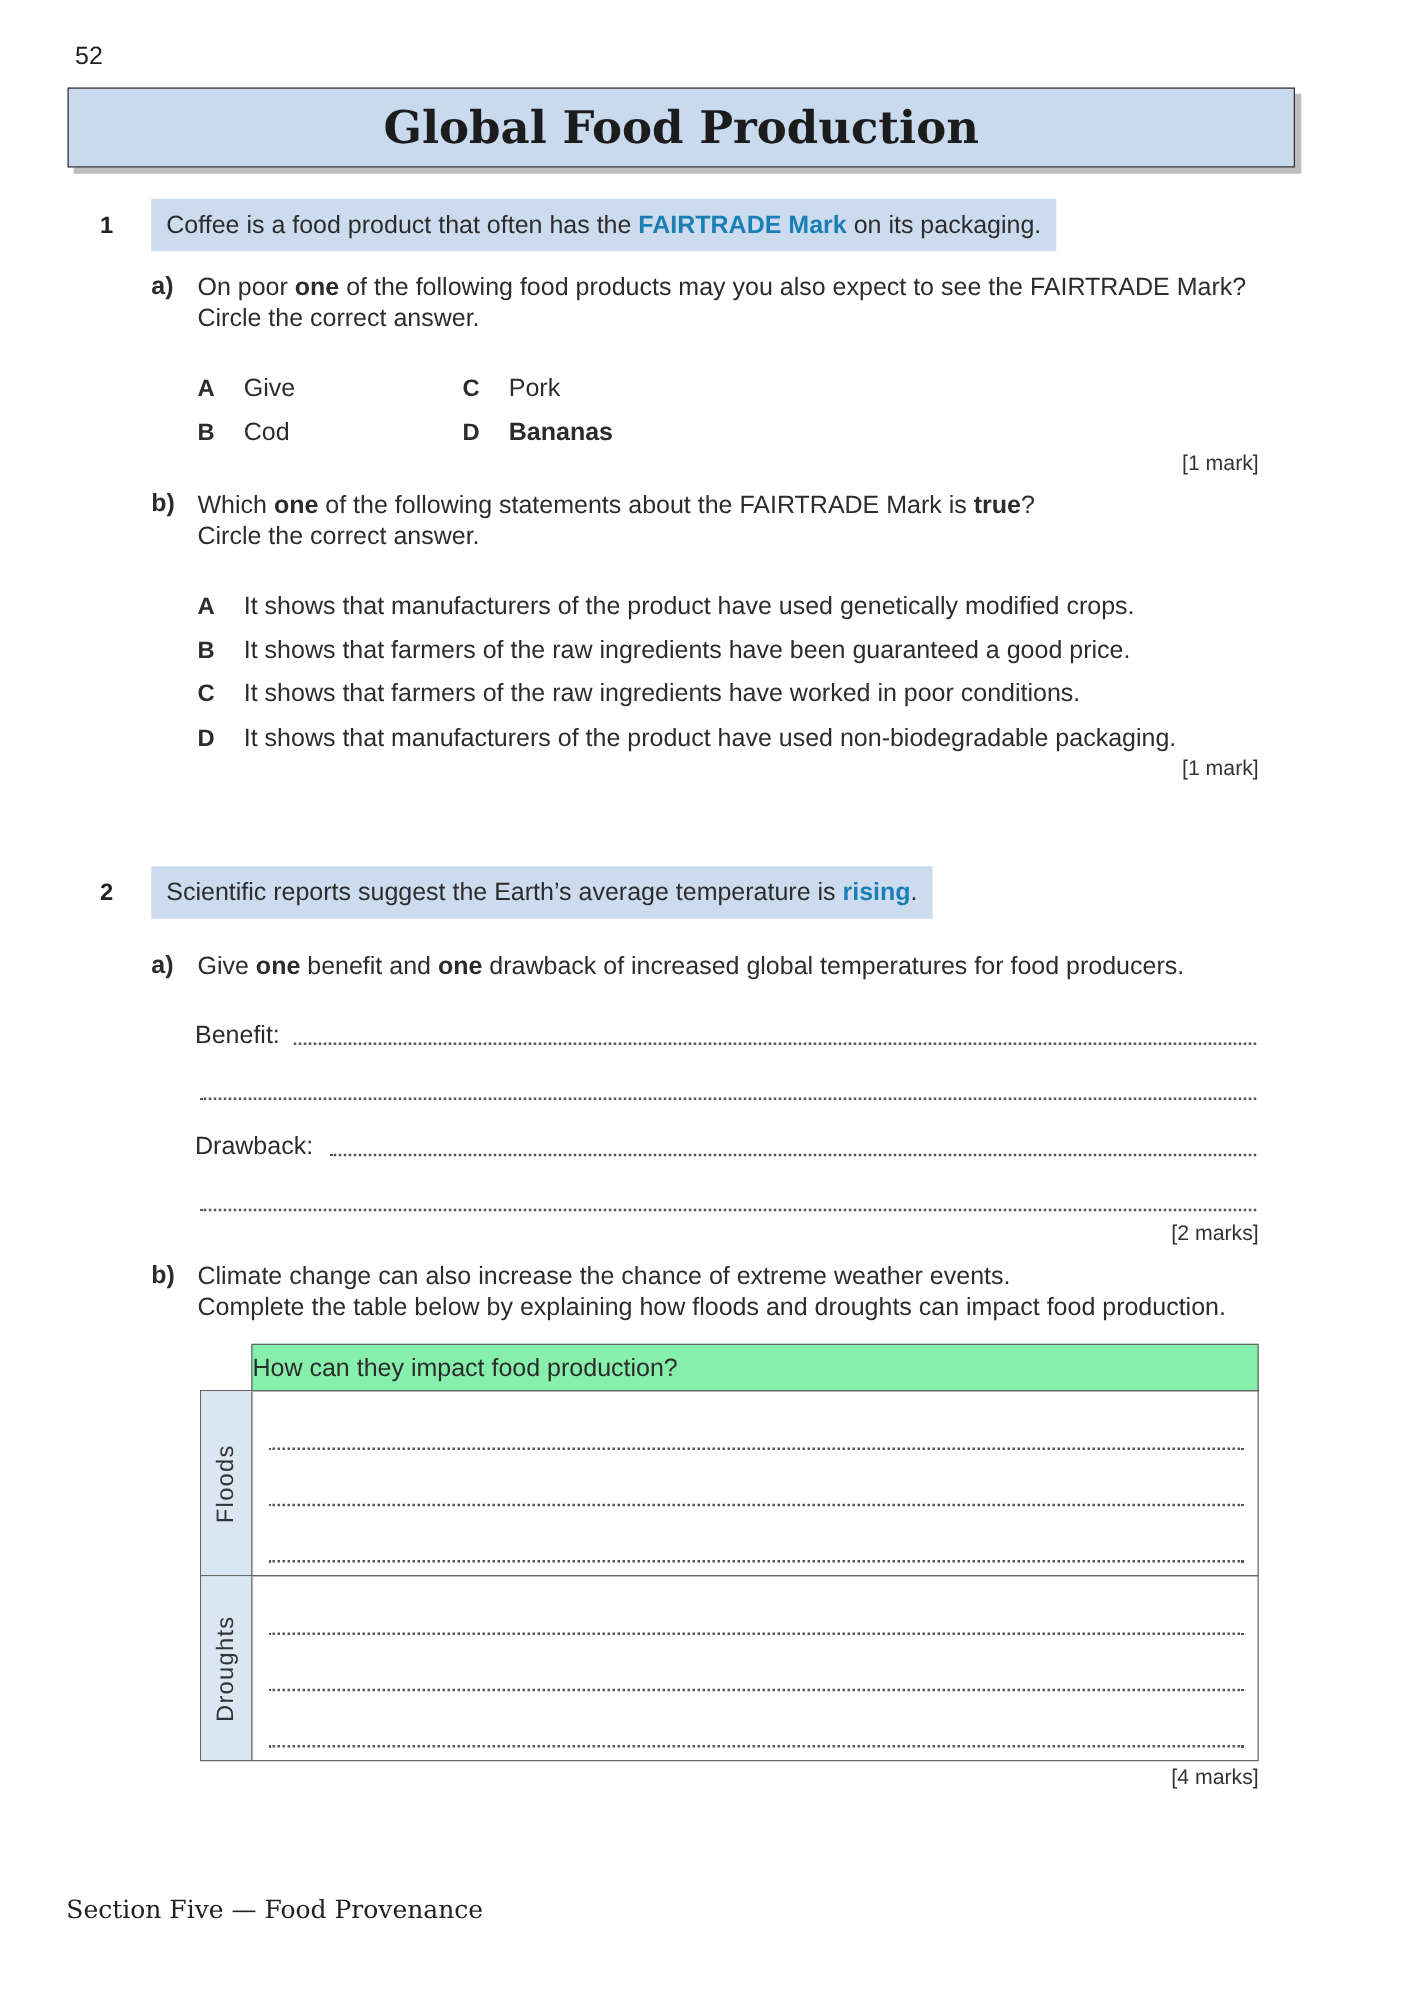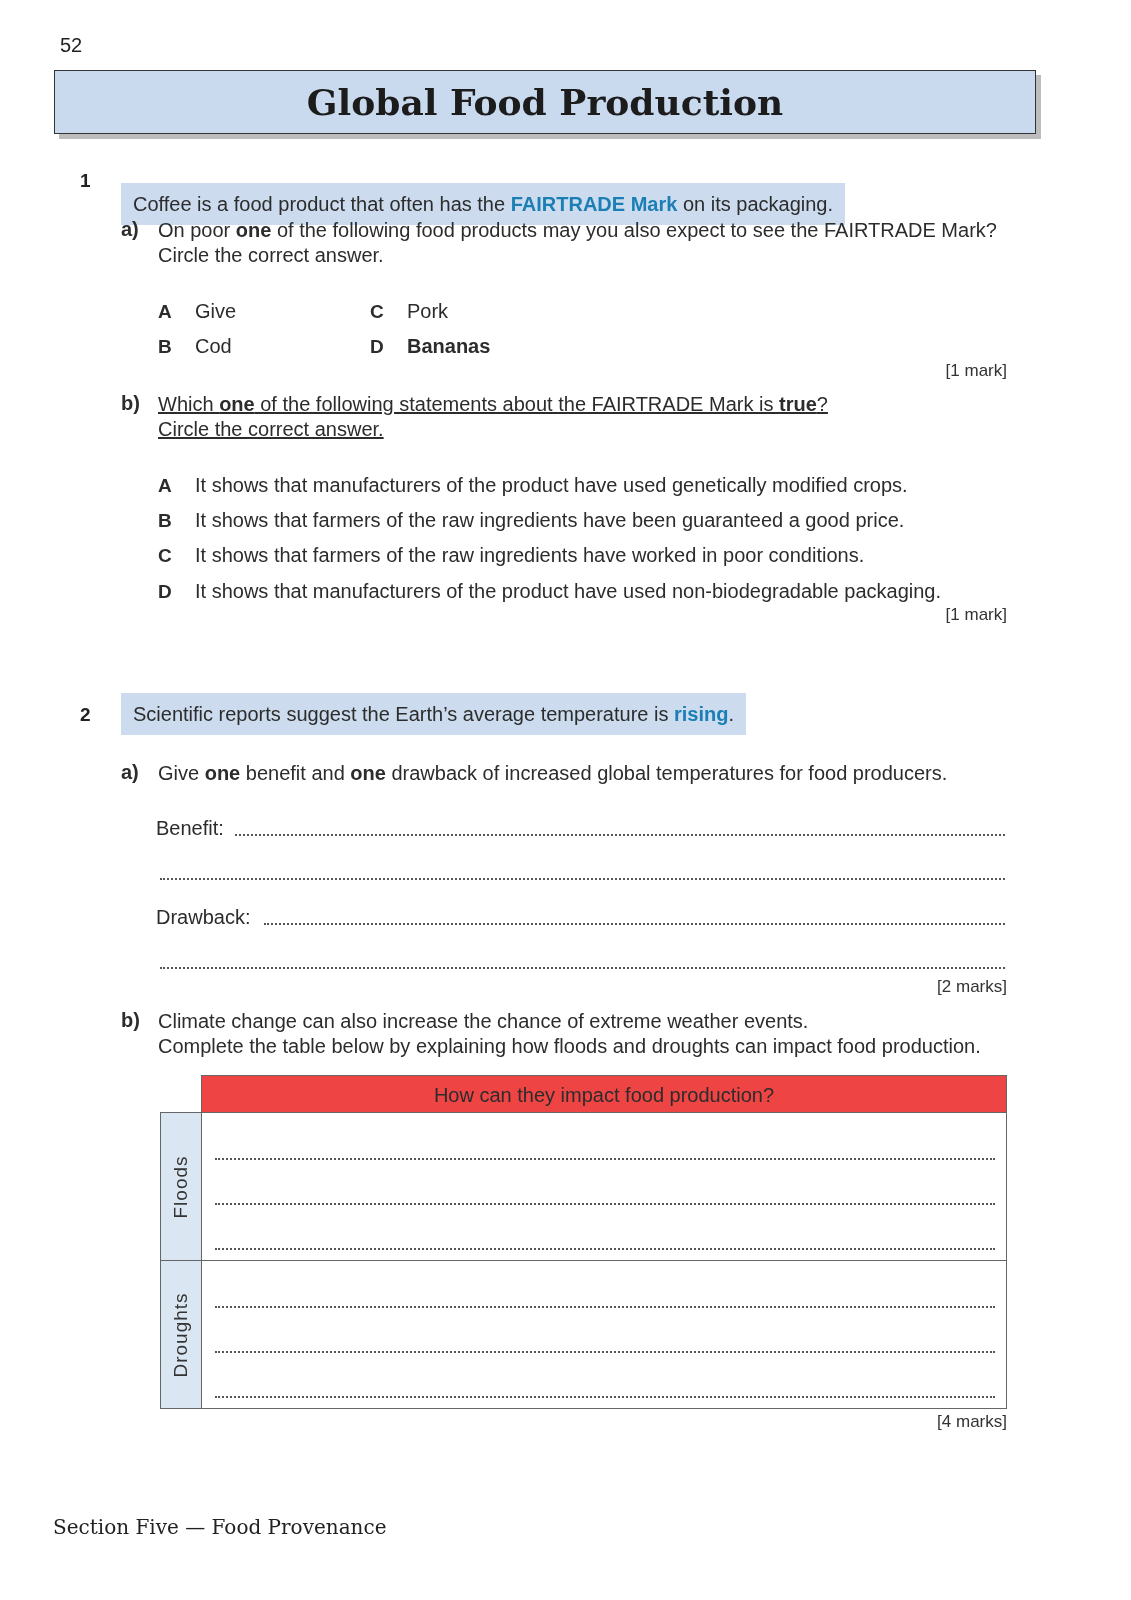--- a/index.html
+++ b/index.html
@@ -14,53 +14,53 @@
   .qnum { font-size:19px; font-weight:bold; color:#222; }
   .qbar { background:#ccdcee; height:42px; line-height:42px; padding:0 12px; font-size:20px; color:#2c2c2c; white-space:nowrap; }
   .accent { color:#1b7fb5; font-weight:bold; }
   .text { font-size:20px; color:#2c2c2c; line-height:25px; }
   .sub { font-weight:bold; font-size:20px; color:#2c2c2c; }
   b { font-weight:bold; }
   .opt-letter { font-weight:bold; font-size:19px; }
   .marks { right:124px; font-size:17px; color:#333; }
   .dots { border-bottom:2px dotted #555; height:0; }
   .label { font-size:20px; color:#2c2c2c; }
-  .tbl-head { left:201px; top:1075px; width:806px; height:38px; background:#ef4444; border:1.5px solid #666;
-              text-align:center; line-height:38px; font-size:20px; color:#2c2c2c; box-sizing:border-box; }
+  .tbl-head { left:201px; top:1075px; width:806px; height:38px; background:#86efac; border:1.5px solid #666;
+              text-align:left; line-height:38px; font-size:20px; color:#2c2c2c; box-sizing:border-box; }
   .row-box { left:160px; width:847px; box-sizing:border-box; border:1.5px solid #666; }
   .row-label { left:0; top:0; width:41px; height:100%; background:#dbe6f3; border-right:1.5px solid #666; box-sizing:border-box; }
   .row-label span { position:absolute; left:50%; top:50%; transform:translate(-50%,-50%) rotate(-90deg);
                     font-size:19px; white-space:nowrap; letter-spacing:1px; color:#333; }
   .footer { left:53px; top:1515px; font-family:"DejaVu Serif", serif; font-size:20px; color:#222; }
 </style>
 </head>
 <body>
 
 <div class="abs page-num">52</div>
 <div class="abs title-box">
   <div class="t">Global Food Production</div>
 </div>
 
 <div class="abs qnum" style="left:80px;top:170px;">1</div>
-<div class="abs qbar" style="left:121px;top:159px;margin-top:24px;"><span>Coffee is a food product that often has the </span><span class="accent">FAIRTRADE Mark</span><span> on its packaging.</span></div>
+<div class="abs qbar" style="left:121px;top:159px;"><span>Coffee is a food product that often has the </span><span class="accent">FAIRTRADE Mark</span><span> on its packaging.</span></div>
 
 <div class="abs sub" style="left:121px;top:218px;">a)</div>
 <div class="abs text" style="left:158px;top:218px;">
   <span>On poor </span><b>one</b><span> of the following food products may you also expect to see the FAIRTRADE Mark?</span><br>
   <span>Circle the correct answer.</span>
 </div>
 
 <div class="abs text" style="left:158px;top:299px;"><span class="opt-letter">A</span><span style="position:absolute;left:37px;white-space:nowrap;">Give</span></div>
 <div class="abs text" style="left:158px;top:334px;"><span class="opt-letter">B</span><span style="position:absolute;left:37px;white-space:nowrap;">Cod</span></div>
 <div class="abs text" style="left:370px;top:299px;"><span class="opt-letter">C</span><span style="position:absolute;left:37px;white-space:nowrap;">Pork</span></div>
 <div class="abs text" style="left:370px;top:334px;"><span class="opt-letter">D</span><span style="position:absolute;left:37px;white-space:nowrap;font-weight:bold;">Bananas</span></div>
 <div class="abs marks" style="top:361px;">[1 mark]</div>
 
 <div class="abs sub" style="left:121px;top:392px;">b)</div>
-<div class="abs text" style="left:158px;top:392px;text-decoration:underline;">
+<div class="abs text" style="left:158px;top:392px;">
   <span>Which </span><b>one</b><span> of the following statements about the FAIRTRADE Mark is </span><b>true</b><span>?</span><br>
   <span>Circle the correct answer.</span>
 </div>
 
 <div class="abs text" style="left:158px;top:473px;white-space:nowrap;"><span class="opt-letter">A</span><span style="position:absolute;left:37px;">It shows that manufacturers of the product have used genetically modified crops.</span></div>
 <div class="abs text" style="left:158px;top:508px;white-space:nowrap;"><span class="opt-letter">B</span><span style="position:absolute;left:37px;">It shows that farmers of the raw ingredients have been guaranteed a good price.</span></div>
 <div class="abs text" style="left:158px;top:543px;white-space:nowrap;"><span class="opt-letter">C</span><span style="position:absolute;left:37px;">It shows that farmers of the raw ingredients have worked in poor conditions.</span></div>
 <div class="abs text" style="left:158px;top:579px;white-space:nowrap;"><span class="opt-letter">D</span><span style="position:absolute;left:37px;text-align:right;">It shows that manufacturers of the product have used non-biodegradable packaging.</span></div>
 <div class="abs marks" style="top:605px;">[1 mark]</div>
 

